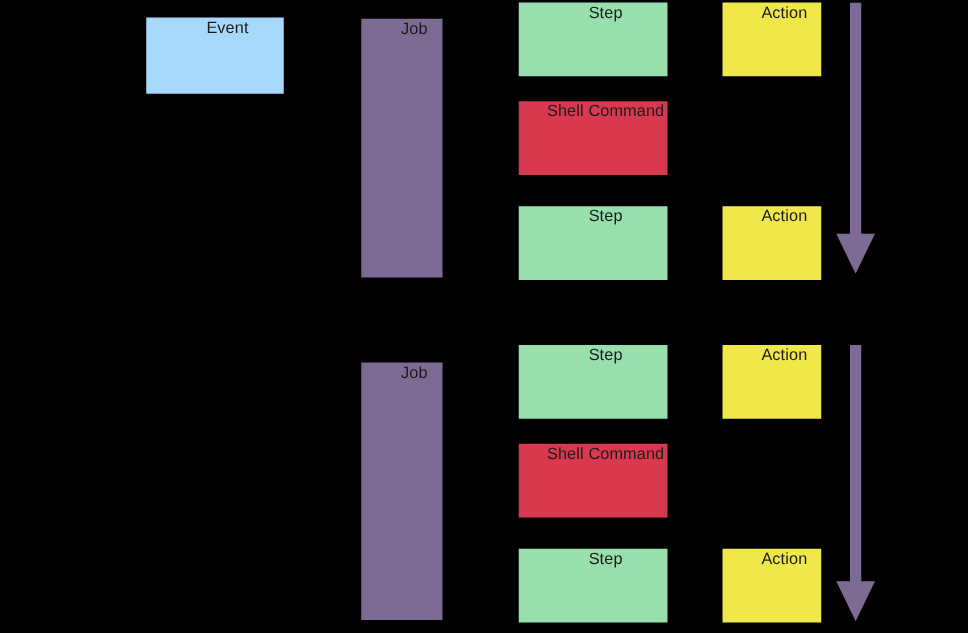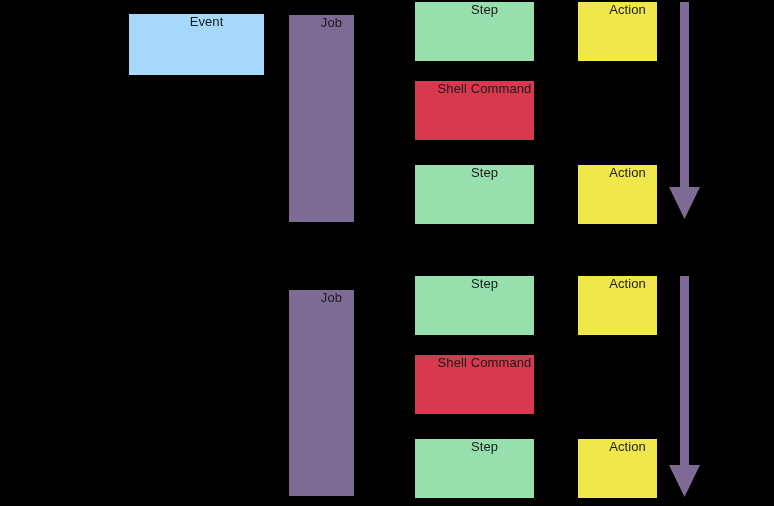--- a/index.html
+++ b/index.html
@@ -38,21 +38,21 @@
   }
   .arrow svg {
     display: block;
   }
 </style>
 </head>
 <body style="background: rgb(0, 0, 0);">
 
 <div id="canvas" style="width: 774px; height: 506px; background: rgb(0, 0, 0);">
 
-  <div class="node" style="left: 129px; top: 14px; width: 135px; height: 61px; background: rgb(165, 216, 251); color: rgb(26, 26, 26);">
+  <div class="node" style="left: 117px; top: 14px; width: 110px; height: 61px; background: rgb(165, 216, 251); color: rgb(26, 26, 26);">
     <span class="node-label">Event</span>
   </div>
 
   <div class="node" style="left: 289px; top: 15px; width: 65px; height: 207px; background: rgb(126, 107, 149); color: rgb(26, 26, 26);">
     <span class="node-label">Job</span>
   </div>
 
   <div class="node" style="left: 289px; top: 290px; width: 65px; height: 206px; background: rgb(126, 107, 149); color: rgb(26, 26, 26);">
     <span class="node-label">Job</span>
   </div>

